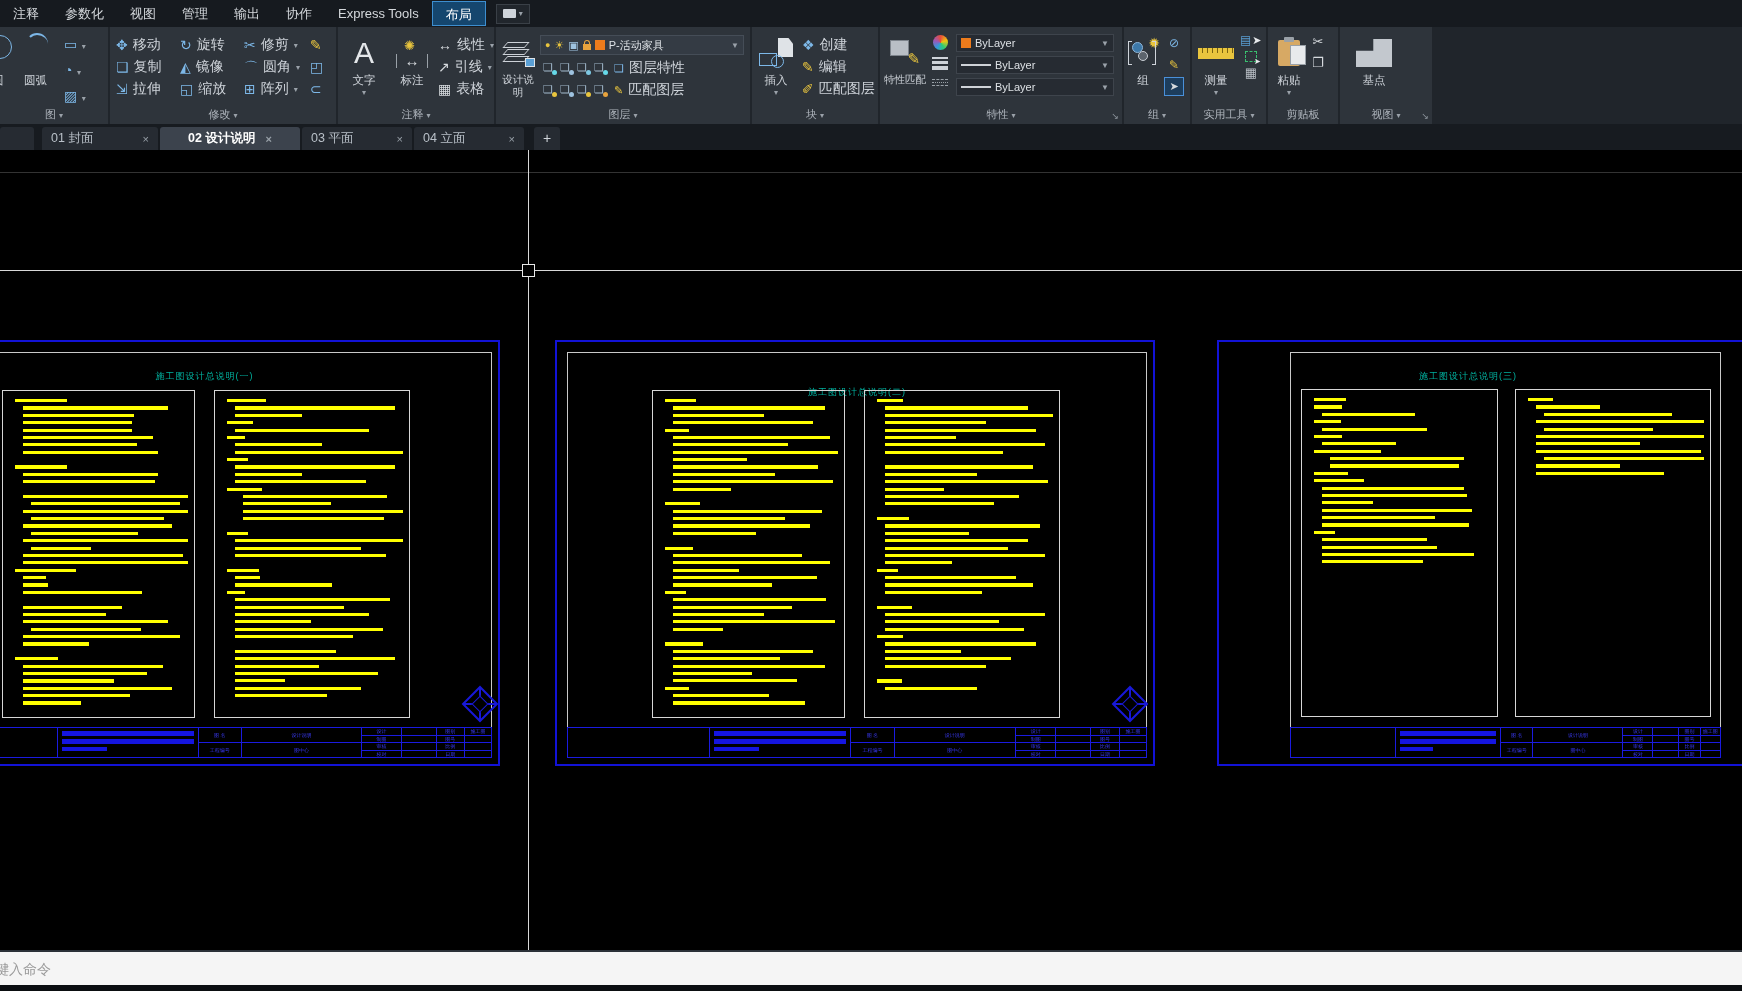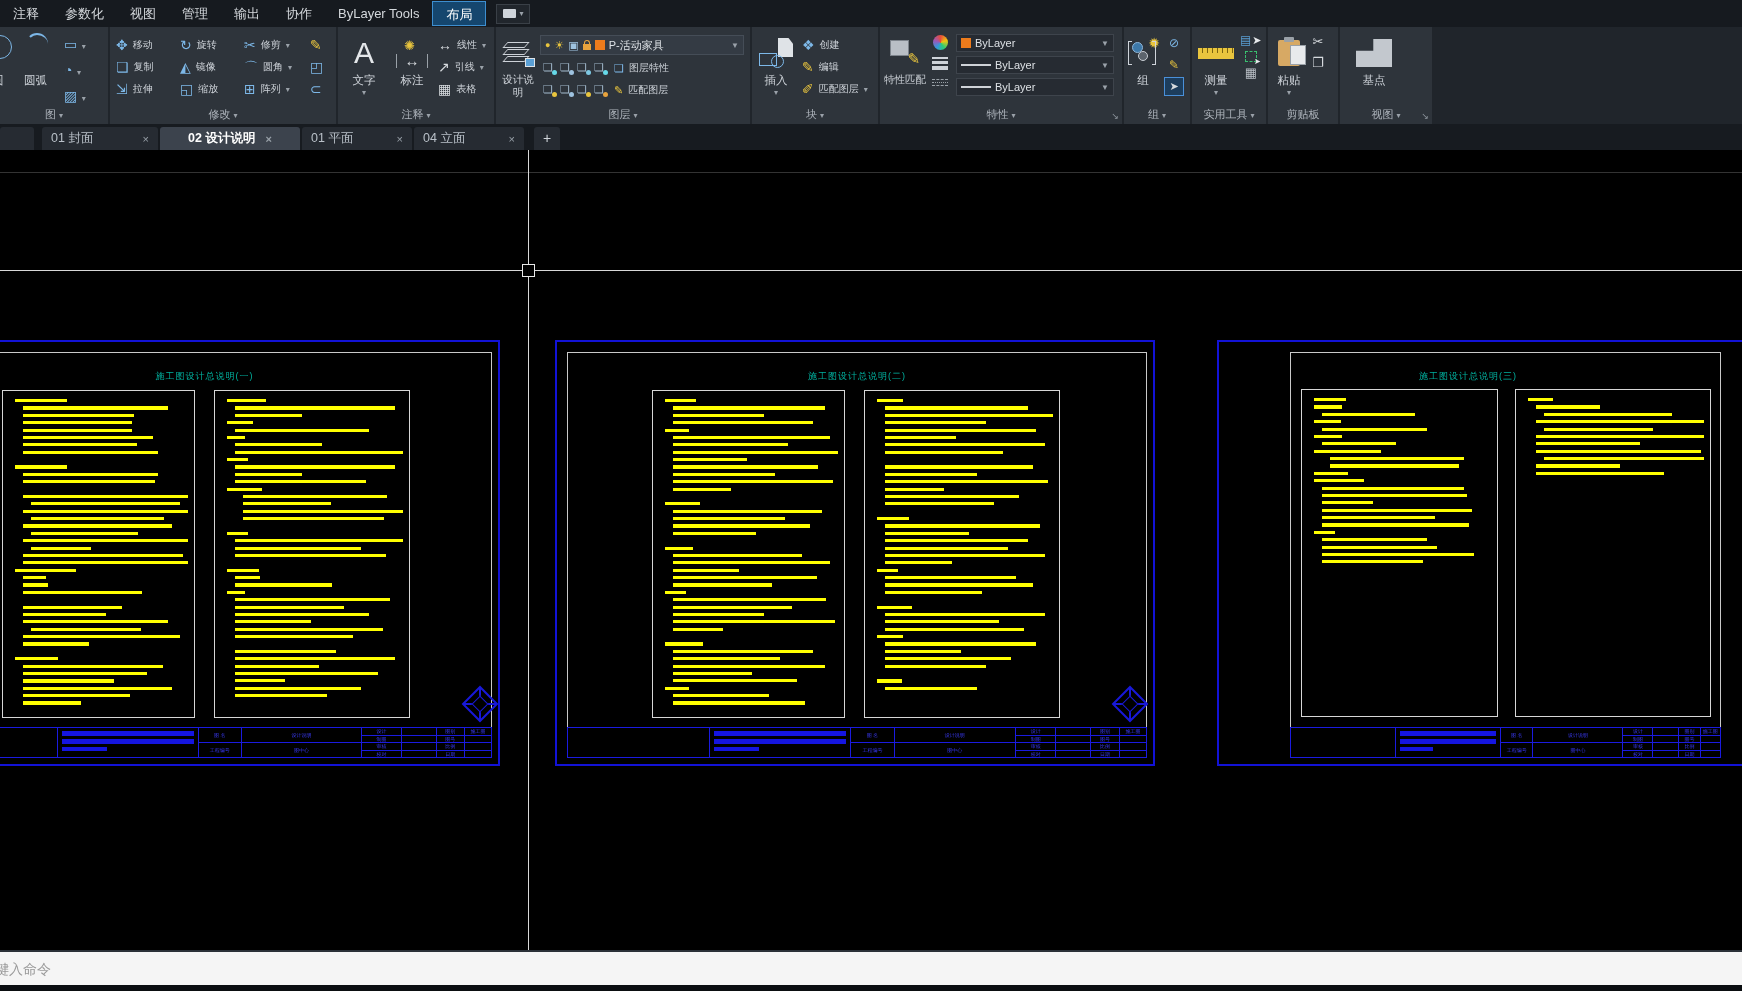--- a/index.html
+++ b/index.html
@@ -22,21 +22,21 @@
 
   
   #ribbon { position:absolute; left:0; top:27px; width:1742px; height:97px; background:#20252b; }
   .panel { position:absolute; top:0; height:97px; background:#2e343b; }
   .plabel { position:absolute; left:0; right:0; bottom:2px; height:16px; text-align:center;
     color:#aeb4bc; font-size:11px; line-height:16px; white-space:nowrap; }
   .pcorner { position:absolute; right:3px; bottom:3px; color:#8e959d; font-size:9px; }
   .g { font-size:14px; color:#7db8e8; line-height:1; display:inline-block; }
   .gy { color:#e9c53e; } .gw { color:#d6dade; } .gg { color:#b9bfc6; }
   .tool-row { display:flex; align-items:center; gap:5px; height:22px; }
-  .tool-row .lbl { color:#ced3d9; font-size:10px; white-space:nowrap; }
+  .tool-row .lbl { color:#ced3d9; font-size:14px; white-space:nowrap; }
   .bigbtn { position:absolute; top:6px; width:44px; text-align:center; color:#ced3d9; font-size:11.5px; }
   .bigbtn .ic { height:40px; display:flex; align-items:center; justify-content:center; }
   .combo { background:#262b32; border:1px solid #3e444c; height:18px; display:flex;
     align-items:center; padding:0 4px; gap:4px; color:#dde1e5; font-size:11px; }
   .combo .sp { flex:1; }
   .swatch { width:10px; height:10px; background:#ec7b1c; display:inline-block; }
   .ltline { width:30px; height:2px; background:#cfd3d8; display:inline-block; }
   .lock { width:8px; height:6px; background:#e8a33d; position:relative; display:inline-block; margin-top:4px;}
   .lock:before { content:''; position:absolute; left:1px; top:-4px; width:4px; height:4px;
     border:1.5px solid #e8a33d; border-bottom:none; border-radius:3px 3px 0 0; }
@@ -132,21 +132,21 @@
 </head>
 <body>
 
 <div id="menubar">
     <div class="menu-item">注释</div>
     <div class="menu-item">参数化</div>
     <div class="menu-item">视图</div>
     <div class="menu-item">管理</div>
     <div class="menu-item">输出</div>
     <div class="menu-item">协作</div>
-    <div class="menu-item">ByLayer Tools</div>
+    <div class="menu-item">Express Tools</div>
     <div class="menu-item active">布局</div>
     <div id="menu-img-btn">
       <span class="pic"></span>
       <span class="darr">▾</span>
     </div>
   </div>
 
 <div id="ribbon">
 
   <div class="panel" style="left:0;width:108px;">
@@ -466,21 +466,21 @@
   <div class="ltab stub"></div>
 <div class="ltab" style="left: 42px; width: 116px;">
       <span>01 封面</span>
       <span class="x">×</span>
     </div>
     <div class="ltab active" style="left: 160px; width: 140px; justify-content: center;">
       <span>02 设计说明</span>
       <span class="x">×</span>
     </div>
     <div class="ltab" style="left: 302px; width: 110px;">
-      <span>01 平面</span>
+      <span>03 平面</span>
       <span class="x">×</span>
     </div>
     <div class="ltab" style="left: 414px; width: 110px;">
       <span>04 立面</span>
       <span class="x">×</span>
     </div>
     <div id="tab-add" style="left: 534px;">+</div>
   </div>
 
 <div id="canvas">
@@ -617,21 +617,21 @@
       </div>
       <div class="diamond" style="left: 555px; top: 344px;">
         <span class="bh"></span>
         <span class="bv"></span>
         <span class="d1"></span>
         <span class="d2"></span>
       </div>
     </div>
     <div class="sheet" style="left: 555px; top: 190px; width: 600px; height: 426px;">
       <div class="frame" style="left: 10px; top: 10px; width: 580px; height: 406px;"></div>
-      <div class="sheet-title" style="left: 10px; width: 580px; top: 28px;">施工图设计总说明(二)</div>
+      <div class="sheet-title" style="left: 10px; width: 580px; top: 44px;">施工图设计总说明(二)</div>
       <div class="colbox" style="left: 95px; top: 48px; width: 193px; height: 328px;">
         <div class="tl" style="margin-left: 12px; width: 31px;"></div>
         <div class="tl" style="margin-left: 20px; width: 152px;"></div>
         <div class="tl" style="margin-left: 20px; width: 91px;"></div>
         <div class="tl" style="margin-left: 20px; width: 140px;"></div>
         <div class="tl" style="margin-left: 12px; width: 24px;"></div>
         <div class="tl" style="margin-left: 20px; width: 157px;"></div>
         <div class="tl" style="margin-left: 20px; width: 115px;"></div>
         <div class="tl" style="margin-left: 20px; width: 165px;"></div>
         <div class="tl" style="margin-left: 20px; width: 74px;"></div>

